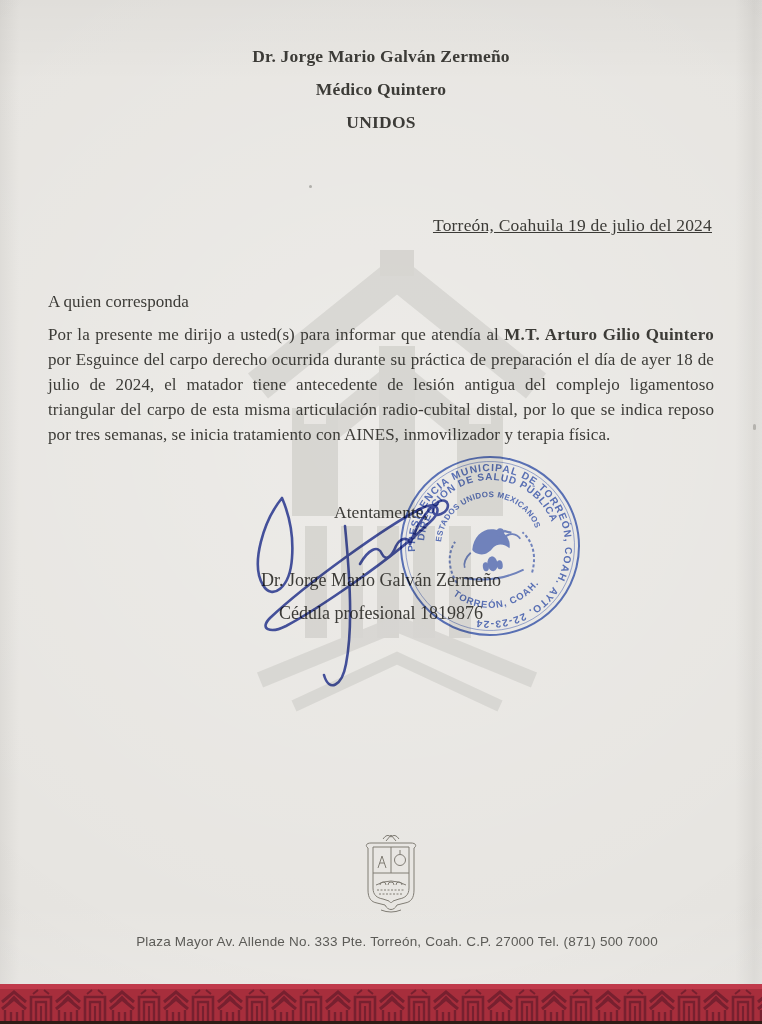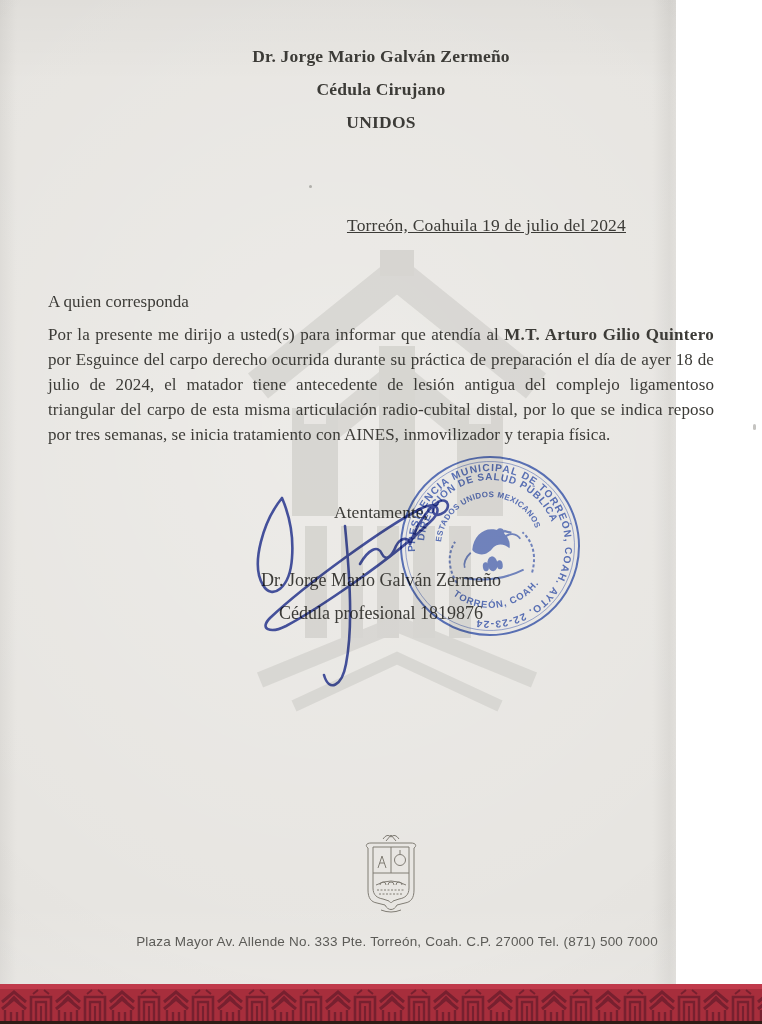--- a/index.html
+++ b/index.html
@@ -1,20 +1,20 @@
 <!DOCTYPE html>
 <html><head>
 <meta charset="utf-8">
 <style>
   * { margin:0; padding:0; box-sizing:border-box; }
   html,body { width:762px; height:1024px; }
   body { font-family:"Liberation Serif", serif; overflow:hidden; }
 
   .page {
-    position:relative; width:676px; height:1024px;
+    position:relative; width:762px; height:1024px;
     background:
       linear-gradient(90deg, #dcdad6 0%, #e7e5e1 2.5%, #e7e5e1 96.5%, #dbd9d5 99%, #e0deda 100%),
       #e6e4e0;
     color:#3c3b37;
   }
   .page::before{ 
     content:""; position:absolute; inset:0; pointer-events:none;
     background:
       radial-gradient(130% 95% at 50% 42%, rgba(255,255,255,0.25) 0%, rgba(0,0,0,0) 55%, rgba(0,0,0,0.05) 100%),
       linear-gradient(180deg, rgba(0,0,0,0.03) 0%, rgba(0,0,0,0) 8%, rgba(0,0,0,0) 88%, rgba(255,255,255,0.15) 97%);
@@ -80,21 +80,21 @@
         <rect x="183" y="302" width="22" height="112"></rect>
         <rect x="219" y="302" width="22" height="112"></rect>
       </g>
       <polyline points="30,456 167,400 304,456" stroke-width="16"></polyline>
       <polyline points="64,482 167,434 270,482" stroke-width="12"></polyline>
     </g>
   </svg>
 
   <header class="letterhead">
     <div>Dr. Jorge Mario Galván Zermeño</div>
-    <div>Cédula Cirujano</div>
+    <div>Médico Quintero</div>
     <div>UNIDOS</div>
   </header>
 
   <div class="dateline">Torreón, Coahuila 19 de julio del 2024</div>
 
   <div class="salutation">A quien corresponda</div>
 
   <p class="body-par"><span>Por la presente me dirijo a usted(s) para informar que atendía al </span><b>M.T. Arturo Gilio Quintero</b><span> por Esguince del carpo derecho ocurrida durante su práctica de preparación el día de ayer 18 de julio de 2024, el matador tiene antecedente de lesión antigua del complejo ligamentoso triangular del carpo  de esta misma articulación radio-cubital distal, por lo que se indica reposo por tres semanas, se inicia tratamiento con AINES, inmovilizador y terapia física.</span></p>
 
   <div class="valediction">Atentamente,</div>

